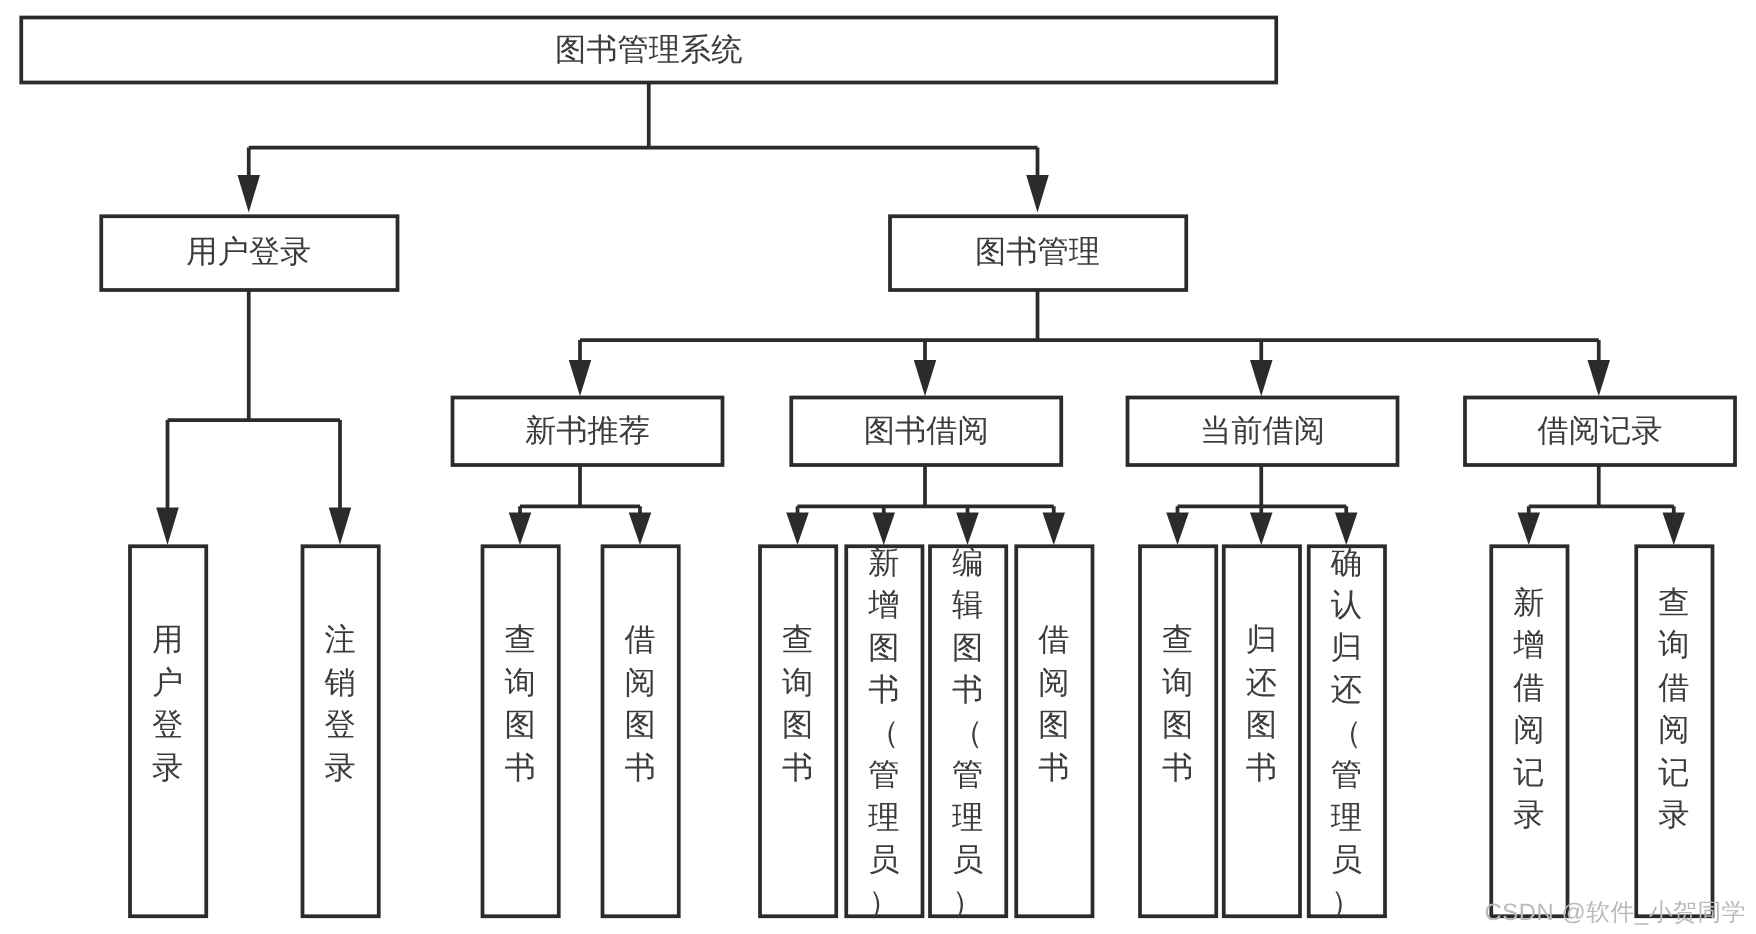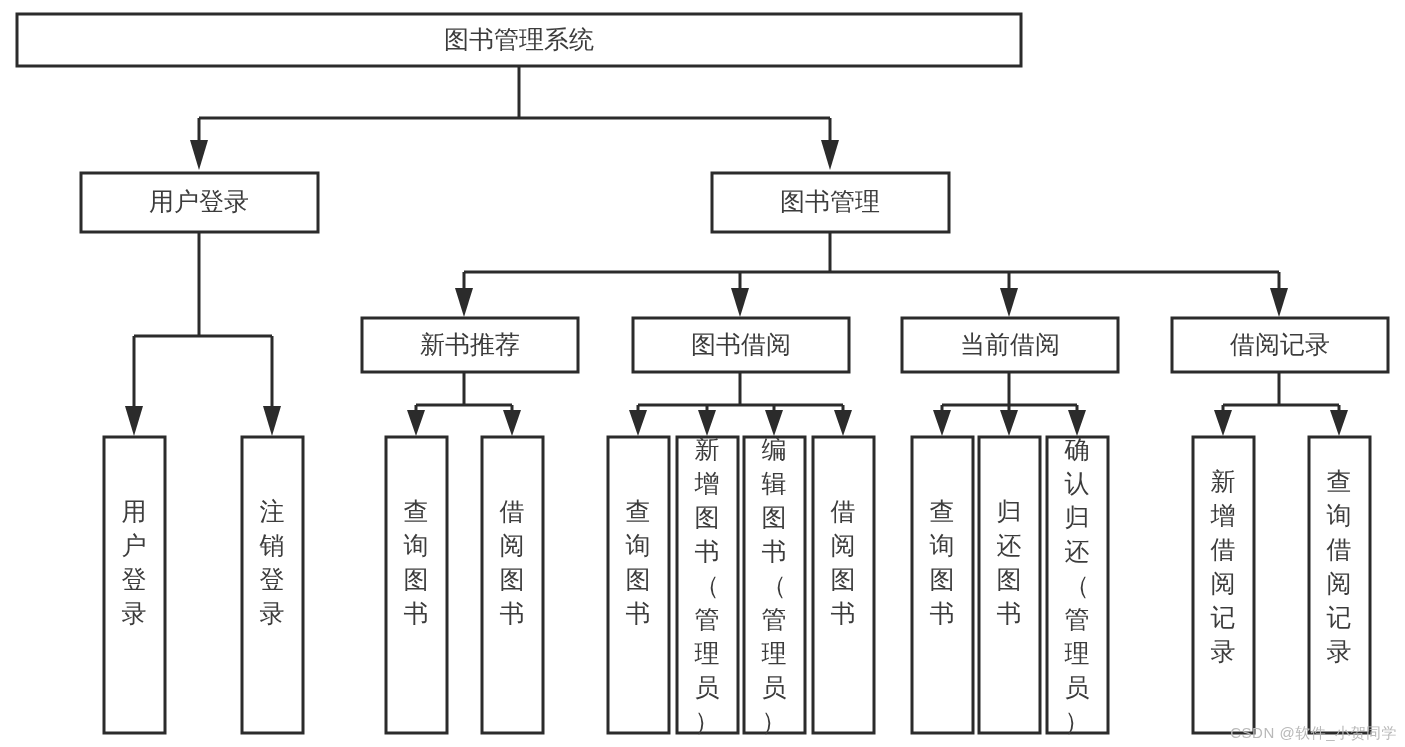--- a/index.html
+++ b/index.html
@@ -54,21 +54,21 @@
   }
   .arrow-head {
     fill: #2b2b2b;
     stroke: none;
   }
   .watermark {
     position: absolute;
     right: 8px;
     bottom: 4px;
     font-family: "Liberation Sans", "DejaVu Sans", sans-serif;
-    font-size: 15px;
+    font-size: 19px;
     color: #b9b9b9;
     letter-spacing: 0.5px;
     white-space: nowrap;
     user-select: none;
   }
 </style>
 </head>
 <body>
 
 <div id="diagram-root">

